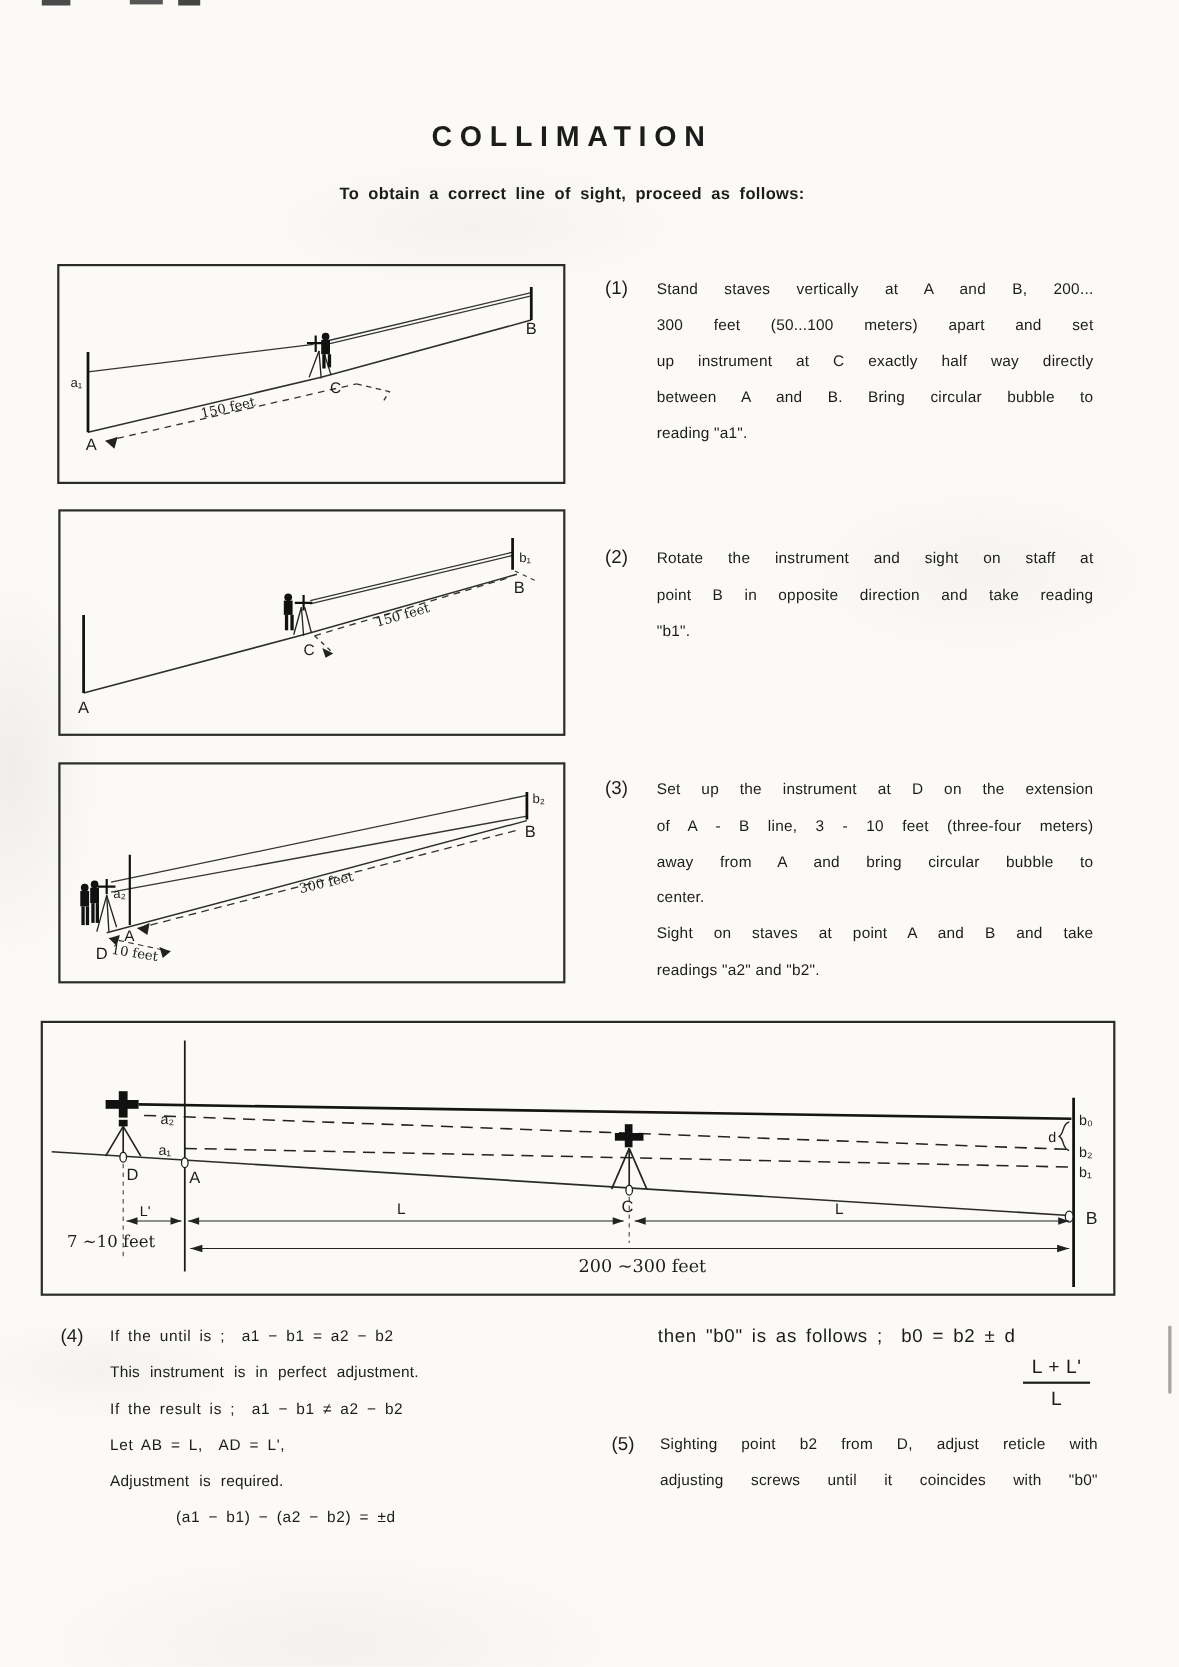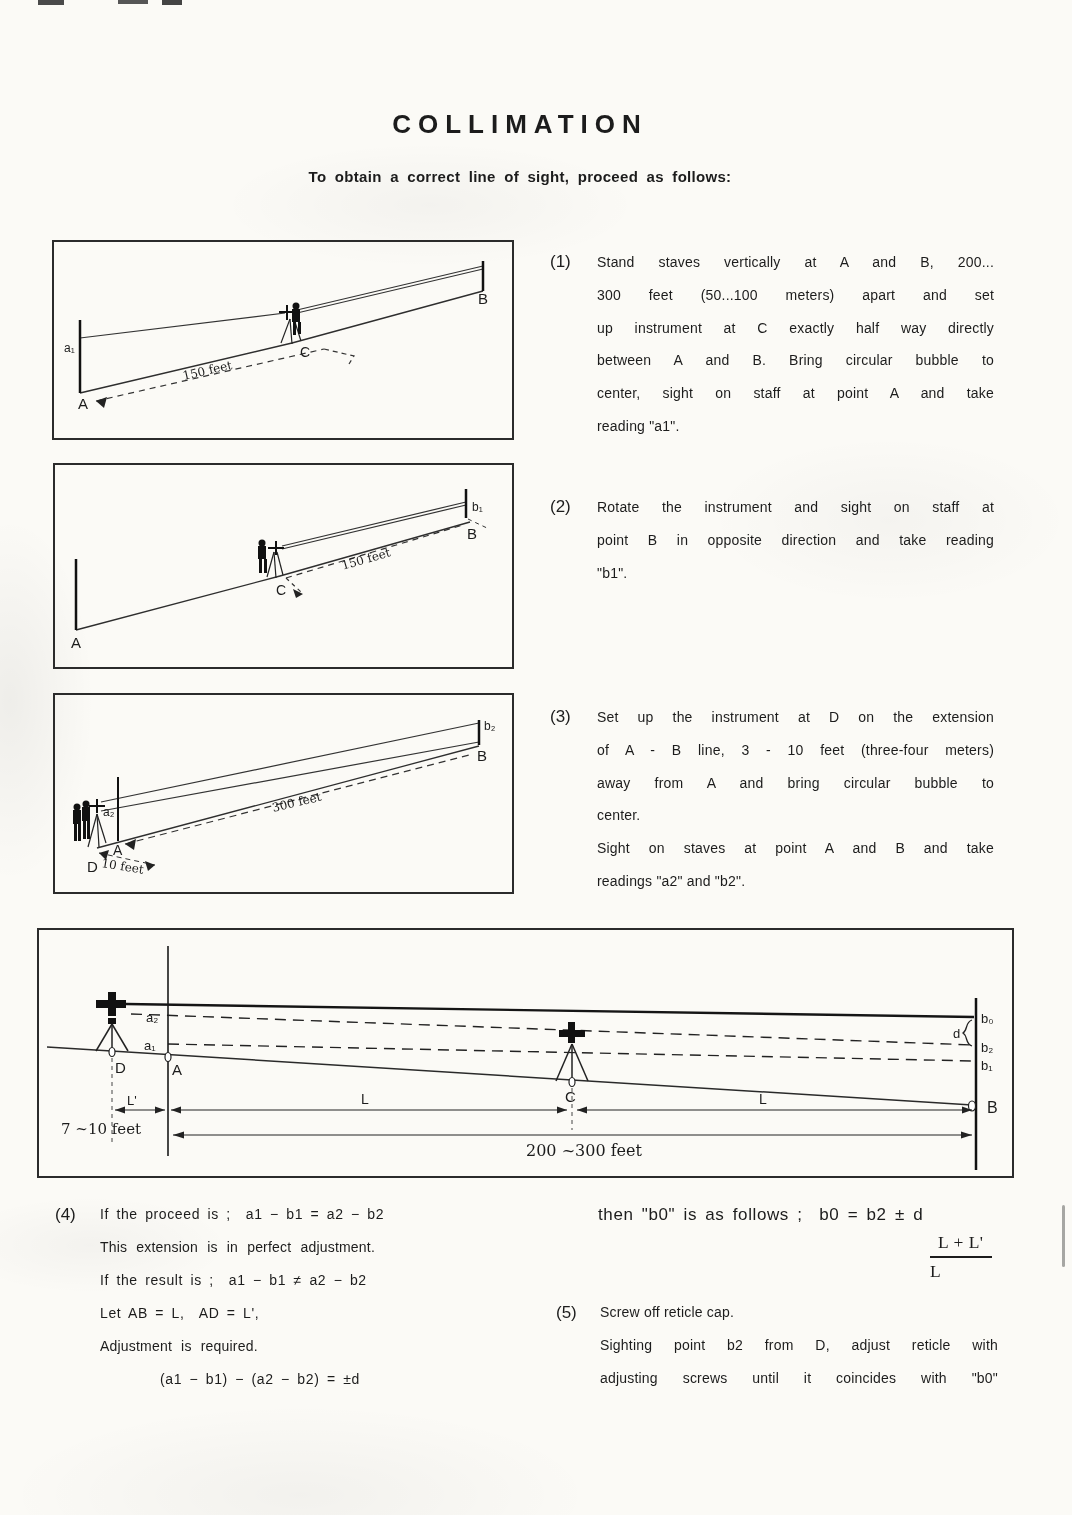--- a/index.html
+++ b/index.html
@@ -26,21 +26,21 @@
   .dbox{position:absolute;border:2px solid #2b2b2b;background:transparent;}
   .dbox svg{display:block;}
   .step{position:absolute;display:flex;}
   .step-num{width:47px;font-size:17px;line-height:32.8px;flex:none;}
   .step-body{width:397px;font-size:14px;line-height:32.8px;letter-spacing:0.2px;}
   .jl{text-align:justify;text-align-last:justify;}
   .ll{text-align:left;}
   .formula{letter-spacing:0.6px;word-spacing:3px;white-space:pre-wrap;}
   .indent{margin-left:60px;}
   .bws{word-spacing:5px;}
-  .frac{position:absolute;left:332px;top:34px;text-align:left;font-size:17.5px;letter-spacing:0.5px;font-family:Liberation Serif, serif;}
+  .frac{position:absolute;left:332px;top:34px;text-align:center;font-size:17.5px;letter-spacing:0.5px;}
   .frac-num{padding:0 8px 3px;border-bottom:2px solid #1c1c1c;}
   .frac-den{padding-top:3px;}
   .svgtxt{font-family:"Liberation Sans","DejaVu Sans",sans-serif;fill:#1c1c1c;}
   .ser{font-family:"DejaVu Serif",serif;}
   .edge-r{position:absolute;left:1062px;top:1205px;width:3px;height:62px;background:rgba(40,40,40,0.4);border-radius:2px;}
 </style>
 </head>
 <body>
 
 <div class="mark" style="left:38px;top:0;width:26px;height:5px;background:#4a4a4a;"></div>
@@ -95,21 +95,20 @@
 </svg>
 </div>
 
 <div class="step" style="left:550px;top:246px;">
   <div class="step-num">(1)</div>
   <div class="step-body">
     <div class="jl">Stand staves vertically at A and B, 200...</div>
     <div class="jl">300 feet (50...100 meters) apart and set</div>
     <div class="jl">up instrument at C exactly half way directly</div>
     <div class="jl">between A and B. Bring circular bubble to</div>
-    <div class="jl">center, sight on staff at point A and take</div>
     <div class="ll">reading "a1".</div>
   </div>
 </div>
 
 <div class="dbox" style="left:53px;top:463px;width:457px;height:202px;">
 <svg width="457" height="202" viewBox="0 0 457 202">
   <g stroke="#2e2e2e" stroke-width="1.4" fill="none">
     <polyline points="21,165 225,111 415,57"></polyline>
   </g>
   <g stroke="#333" stroke-width="1.2" fill="none">
@@ -305,37 +304,36 @@
   <text class="svgtxt" x="322" y="174" font-size="14">L</text>
   <text class="svgtxt" x="720" y="174" font-size="14">L</text>
   <text class="svgtxt ser" x="22" y="204" font-size="15">7 ~10 feet</text>
   <text class="svgtxt ser" x="487" y="226" font-size="16">200 ~300 feet</text>
 </svg>
 </div>
 
 <div class="step" style="left:55px;top:1198px;">
   <div class="step-num" style="width:45px;line-height:33px;">(4)</div>
   <div class="step-body bws" style="width:400px;line-height:33px;">
-    <div class="ll formula">If the proceed is ;  a1 − b1 = a2 − b2</div>
-    <div class="ll">This extension is in perfect adjustment.</div>
+    <div class="ll formula">If the until is ;  a1 − b1 = a2 − b2</div>
+    <div class="ll">This instrument is in perfect adjustment.</div>
     <div class="ll formula">If the result is ;  a1 − b1 ≠ a2 − b2</div>
     <div class="ll formula">Let AB = L,  AD = L',</div>
     <div class="ll">Adjustment is required.</div>
     <div class="ll formula indent">(a1 − b1) − (a2 − b2) = ±d</div>
   </div>
 </div>
 
 <div class="step" style="left:598px;top:1198px;width:402px;height:110px;display:block;">
   <div class="ll formula" style="font-size:17px;line-height:33px;">then "b0" is as follows ;  b0 = b2 ± d</div>
   <div class="frac">
     <div class="frac-num">L + L'</div>
     <div class="frac-den">L</div>
   </div>
 </div>
 
 <div class="step" style="left:556px;top:1296px;">
   <div class="step-num" style="width:44px;line-height:33px;">(5)</div>
   <div class="step-body" style="width:398px;line-height:33px;">
-    <div class="ll">Screw off reticle cap.</div>
     <div class="jl">Sighting point b2 from D, adjust reticle with</div>
     <div class="jl">adjusting screws until it coincides with "b0"</div>
   </div>
 </div>
 
 </body></html>

